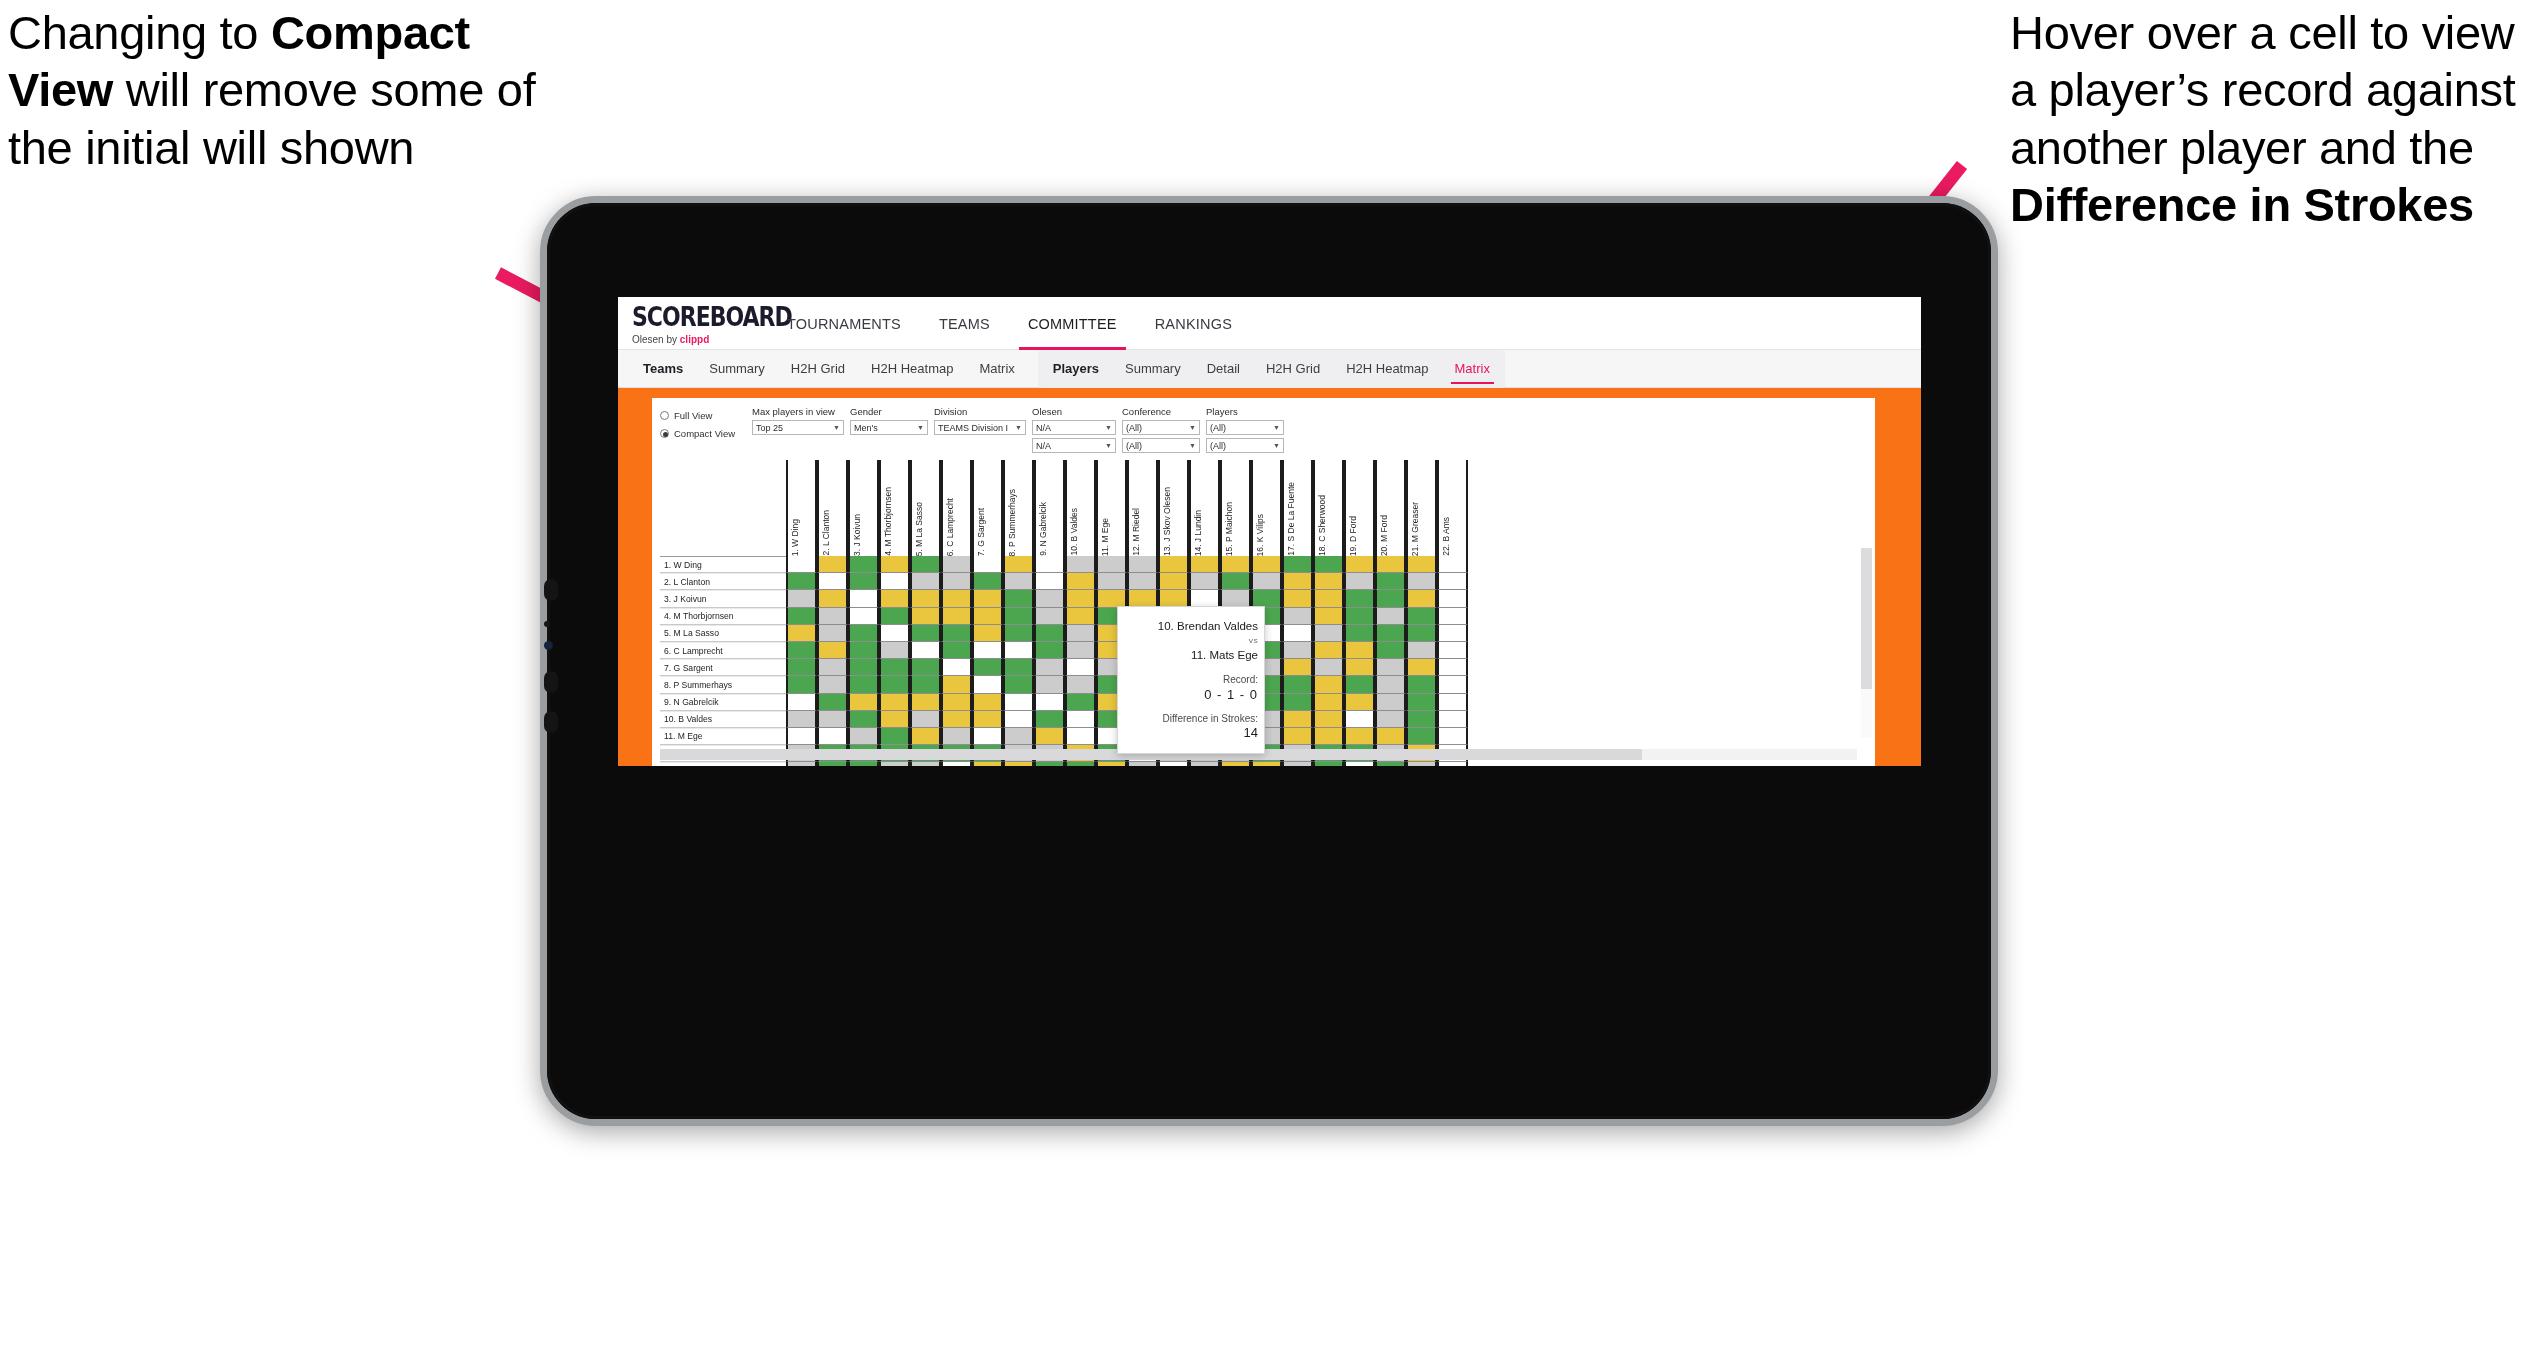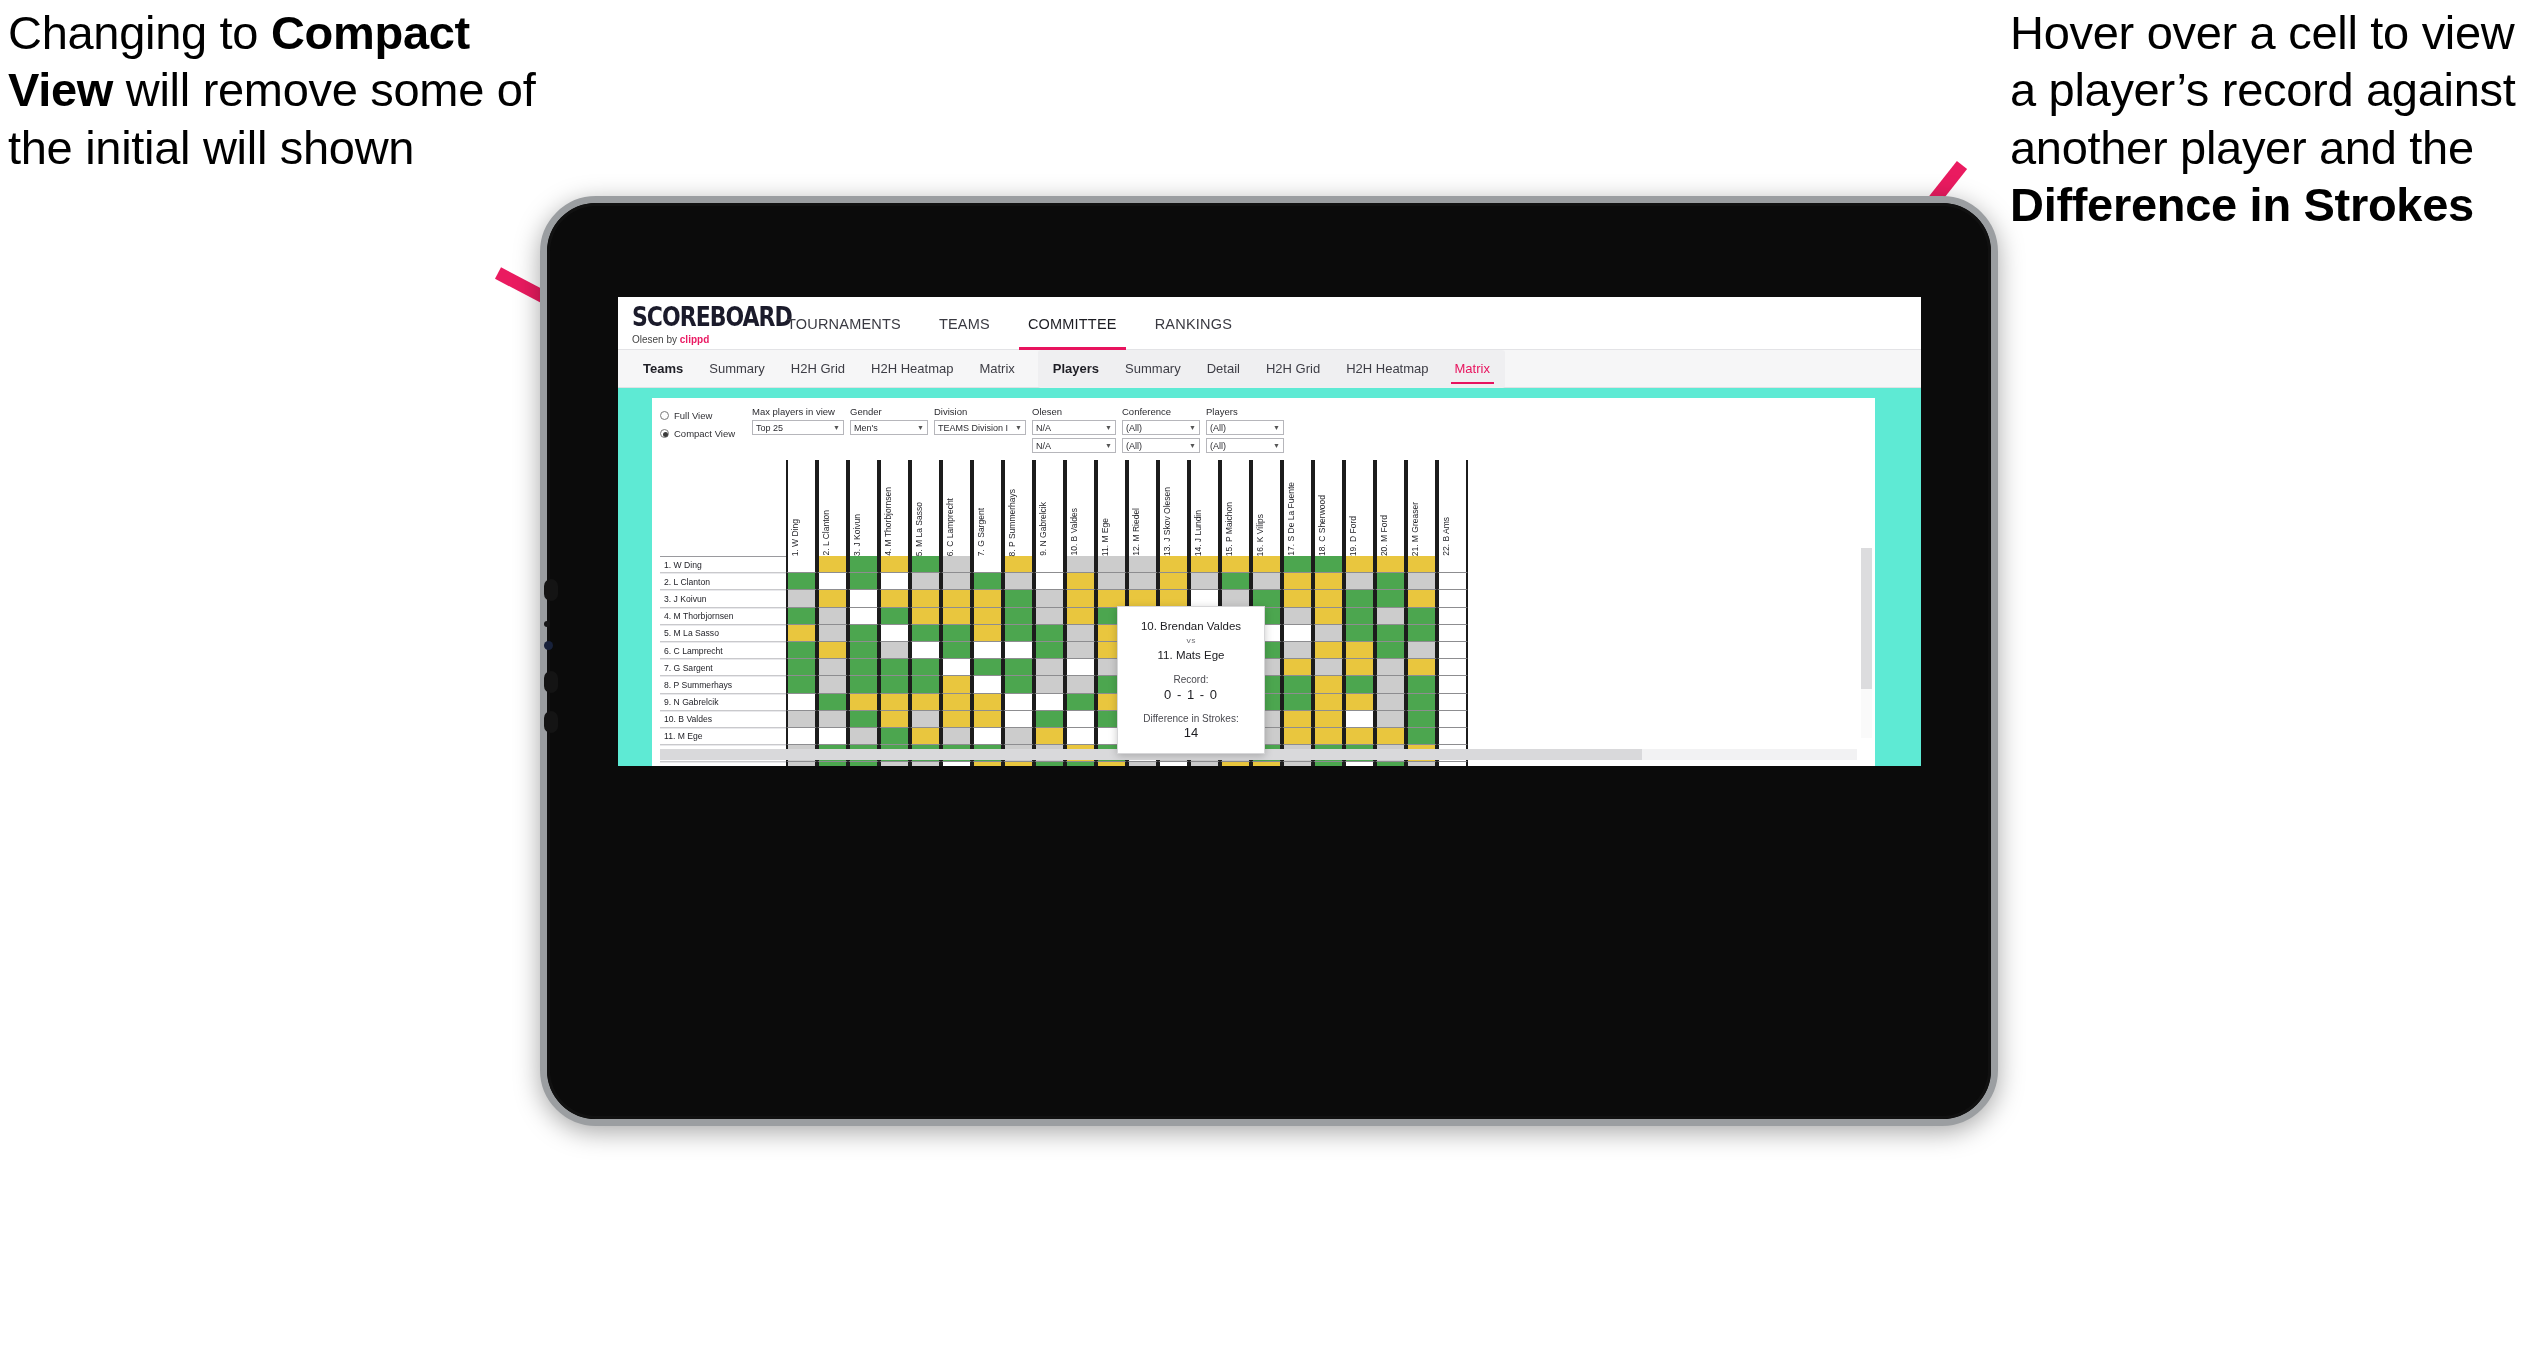--- a/index.html
+++ b/index.html
@@ -94,21 +94,21 @@
     font-size:13px; color:#3d3d45; cursor:pointer; position:relative;
   }
   .sub-item.bold { font-weight:700; color:#1e1e25; }
   .sub-item.active { color:#e8135e; }
   .sub-item.active:after{
     content:""; position:absolute; left:9px; right:9px; bottom:4px;
     height:2px; background:#e8135e;
   }
 
   
-  #canvas { background:#5eead4; height:378px; position:relative; padding:10px 46px 0 34px; }
+  #canvas { background:#f97316; height:378px; position:relative; padding:10px 46px 0 34px; }
   #sheet  { background:#fff; height:368px; position:relative; overflow:hidden; }
 
   
   .filters { display:flex; padding:8px 0 0 8px; gap:0; align-items:flex-start; }
   .viewtoggle { width:92px; padding-top:2px; }
   .radio-row { display:flex; align-items:center; gap:5px; height:15px; margin-bottom:3px; cursor:pointer;}
   .radio { width:9px; height:9px; border:1px solid #7b7b7b; border-radius:50%; background:#fff; position:relative;}
   .radio.sel:after{ content:""; position:absolute; left:2px; top:2px; width:5px; height:5px;
                     border-radius:50%; background:#3b3b3b;}
   .radio-label { font-size:9.5px; color:#2f2f33; }
@@ -167,21 +167,21 @@
     position:absolute; right:3px; top:150px; width:11px; bottom:28px;
     background:#fafafa;
   }
   #vscroll .thumb { width:11px; height:74%; background:#dcdcde; }
 
   
   #tooltip {
     position:absolute; left:465px; top:208px; width:148px;
     background:#fff; border:1px solid #d6d6d8;
     box-shadow:0 2px 8px rgba(0,0,0,.22);
-    padding:12px 6px 13px; text-align:center; z-index:40;
+    padding:12px 6px 13px; text-align:right; z-index:40;
   }
   .tt-name { font-size:11.5px; color:#202024; font-weight:400; line-height:1.25;}
   .tt-vs   { font-size:8px; color:#6a6a70; margin:3px 0;font-family:Liberation Mono, monospace; }
   .tt-gap  { height:11px; }
   .tt-cap  { font-size:10px; color:#4a4a50; }
   .tt-val  { font-size:13px; color:#1c1c20; margin-top:2px; letter-spacing:1px;}
   .tt-val2 { font-size:13px; color:#1c1c20; margin-top:1px;}
 </style>
 </head>
 <body>

